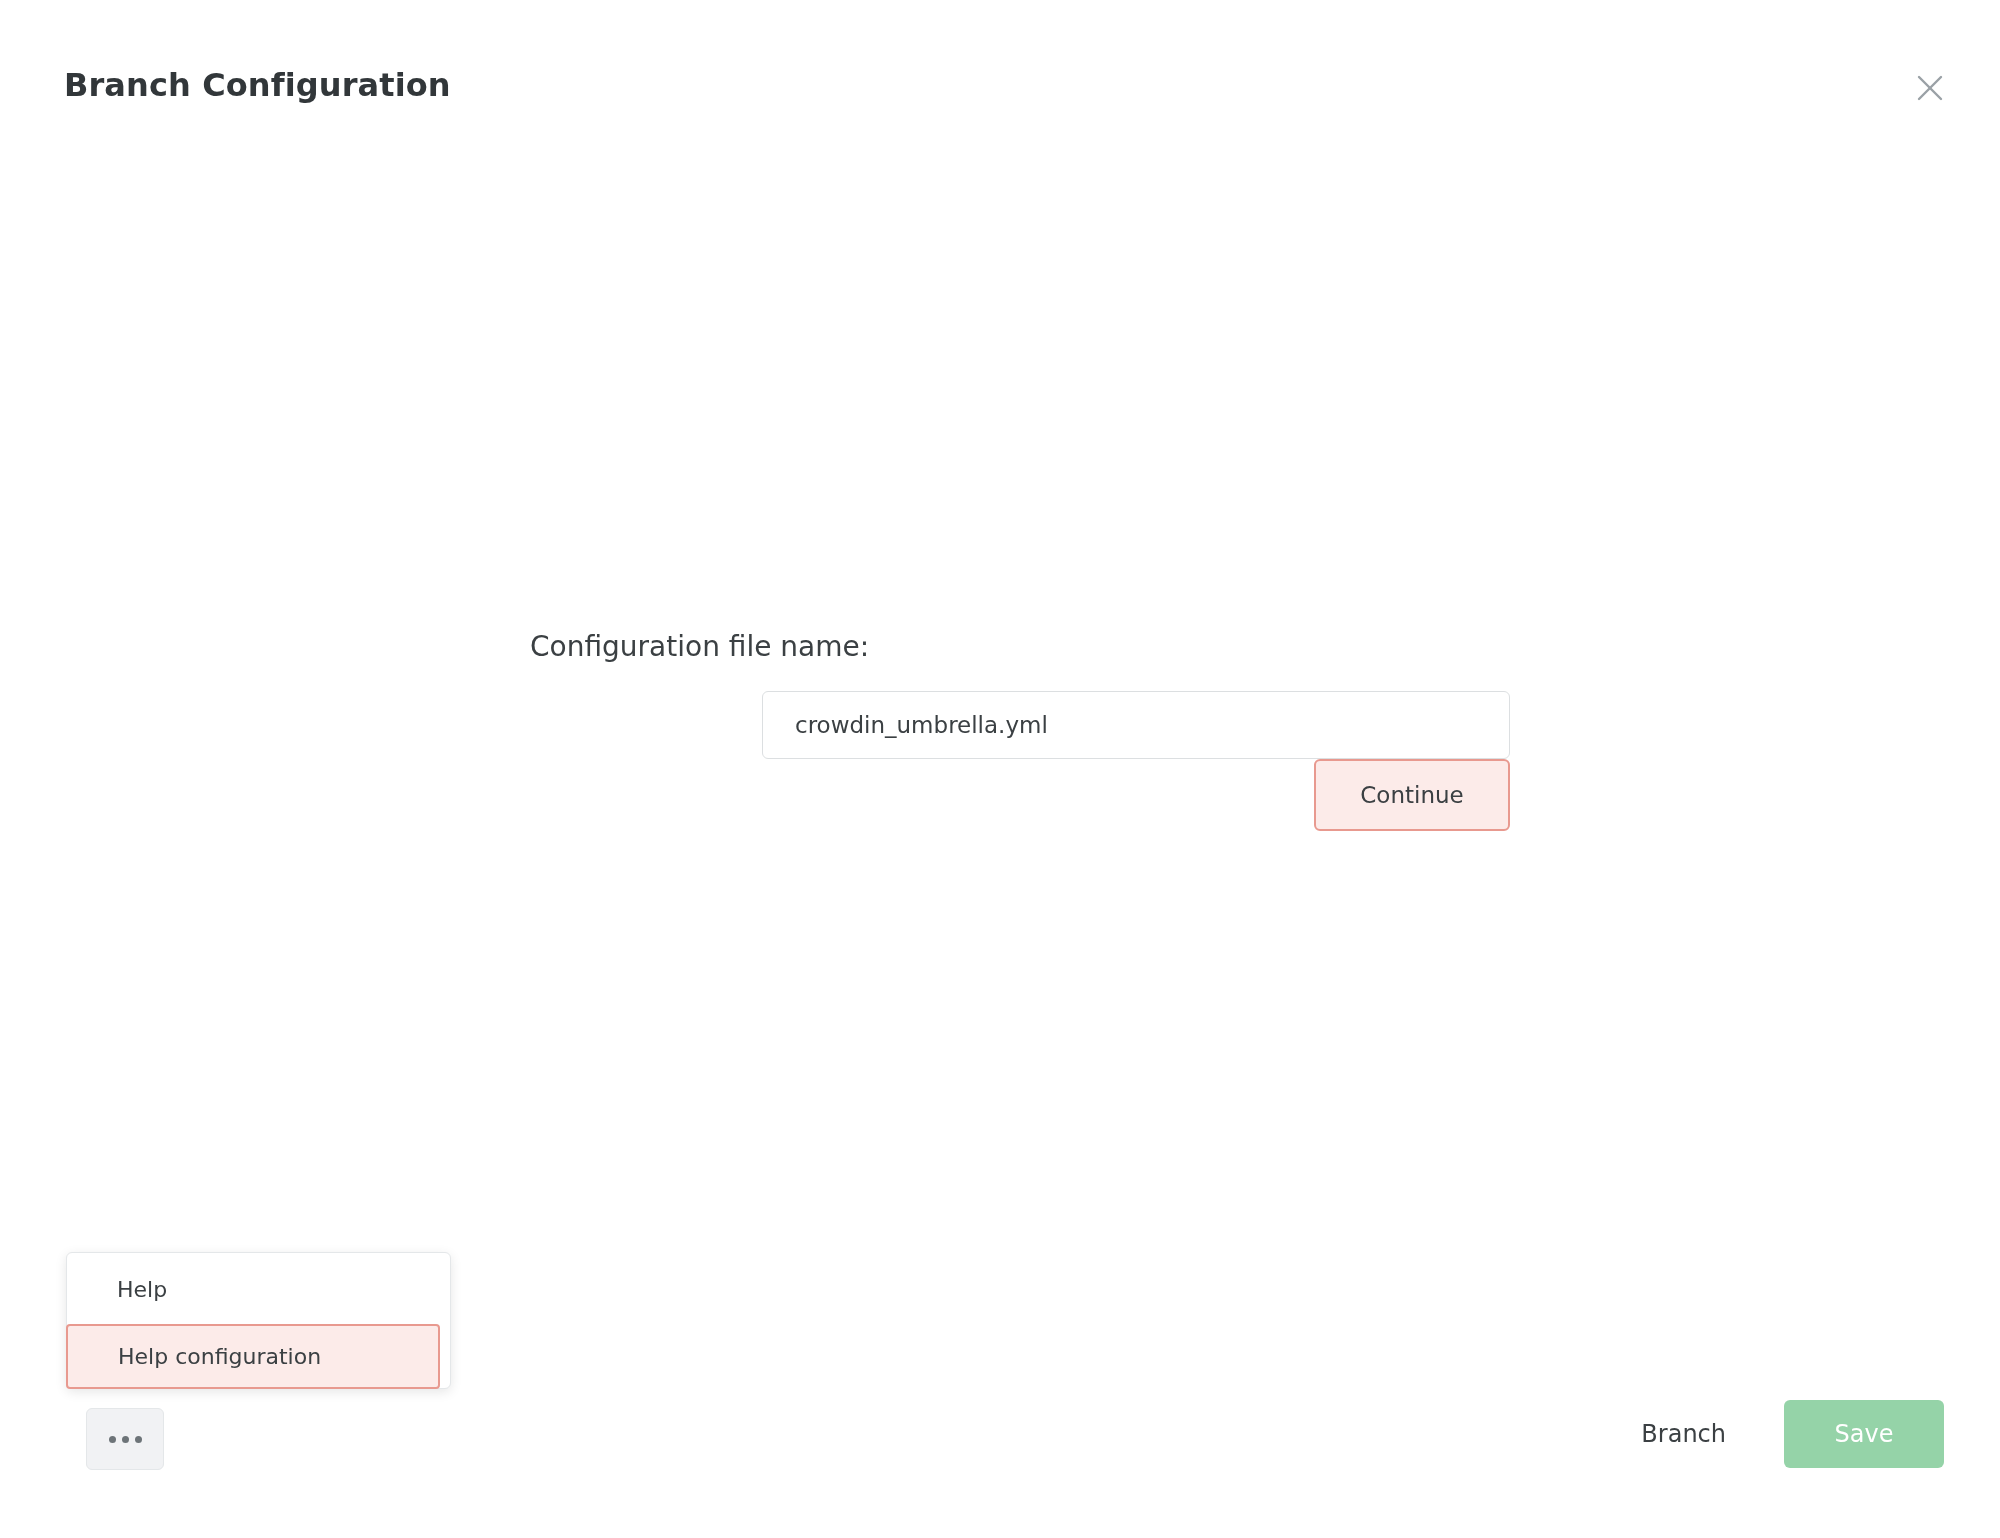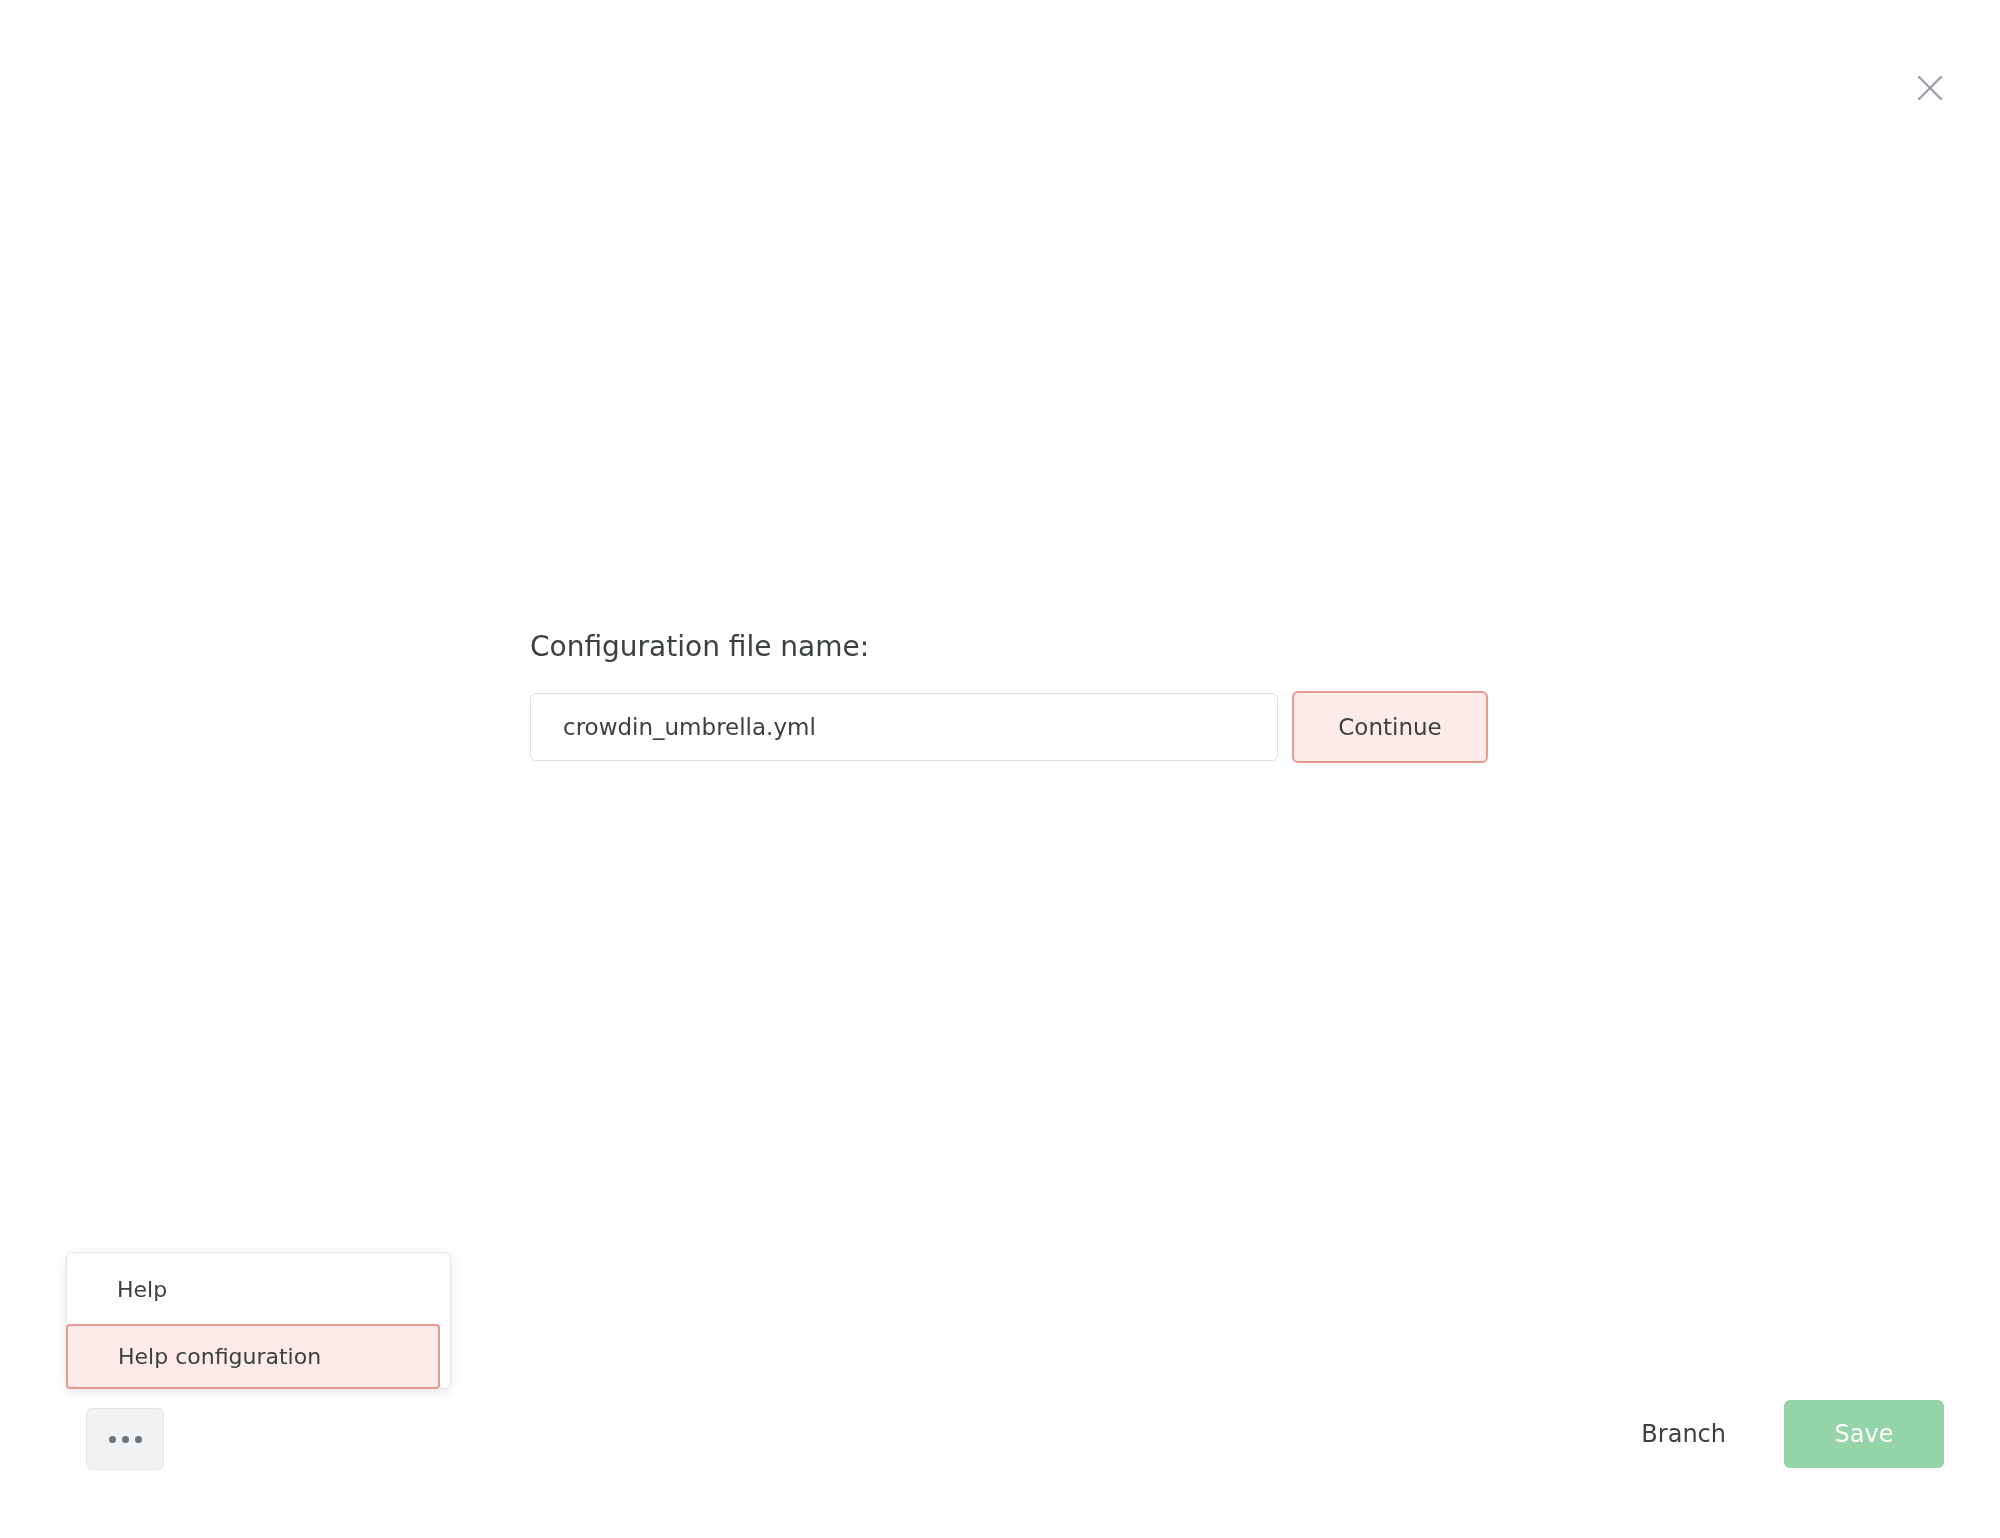--- a/index.html
+++ b/index.html
@@ -60,21 +60,22 @@
     width: 980px;
   }
   .config-label {
     font-size: 28px;
     color: #3b4043;
     margin-bottom: 28px;
     display: block;
   }
   .config-row {
     display: flex;
-    align-items: center;
+    align-items: flex-end;
+    flex-direction: column;
   }
   .config-input {
     width: 748px;
     height: 68px;
     box-sizing: border-box;
     border: 1px solid #dcdfe1;
     border-radius: 6px;
     padding: 0 32px;
     font-size: 23px;
     font-family: "DejaVu Sans", sans-serif;
@@ -187,20 +188,21 @@
     font-family: "DejaVu Sans", sans-serif;
     cursor: pointer;
   }
 </style>
 </head>
 <body>
 
 <div class="dialog">
 
   <div class="dialog-header">
+    <div class="dialog-title">Branch Configuration</div>
     <div class="close-icon">
       <svg width="30" height="30" viewBox="0 0 30 30" aria-hidden="true">
         <line x1="4" y1="4" x2="26" y2="26" stroke="#9aa1a6" stroke-width="2.4" stroke-linecap="round"></line>
         <line x1="26" y1="4" x2="4" y2="26" stroke="#9aa1a6" stroke-width="2.4" stroke-linecap="round"></line>
       </svg>
     </div>
   </div>
 
   <div class="config-form">
     <span class="config-label">Configuration file name:</span>

